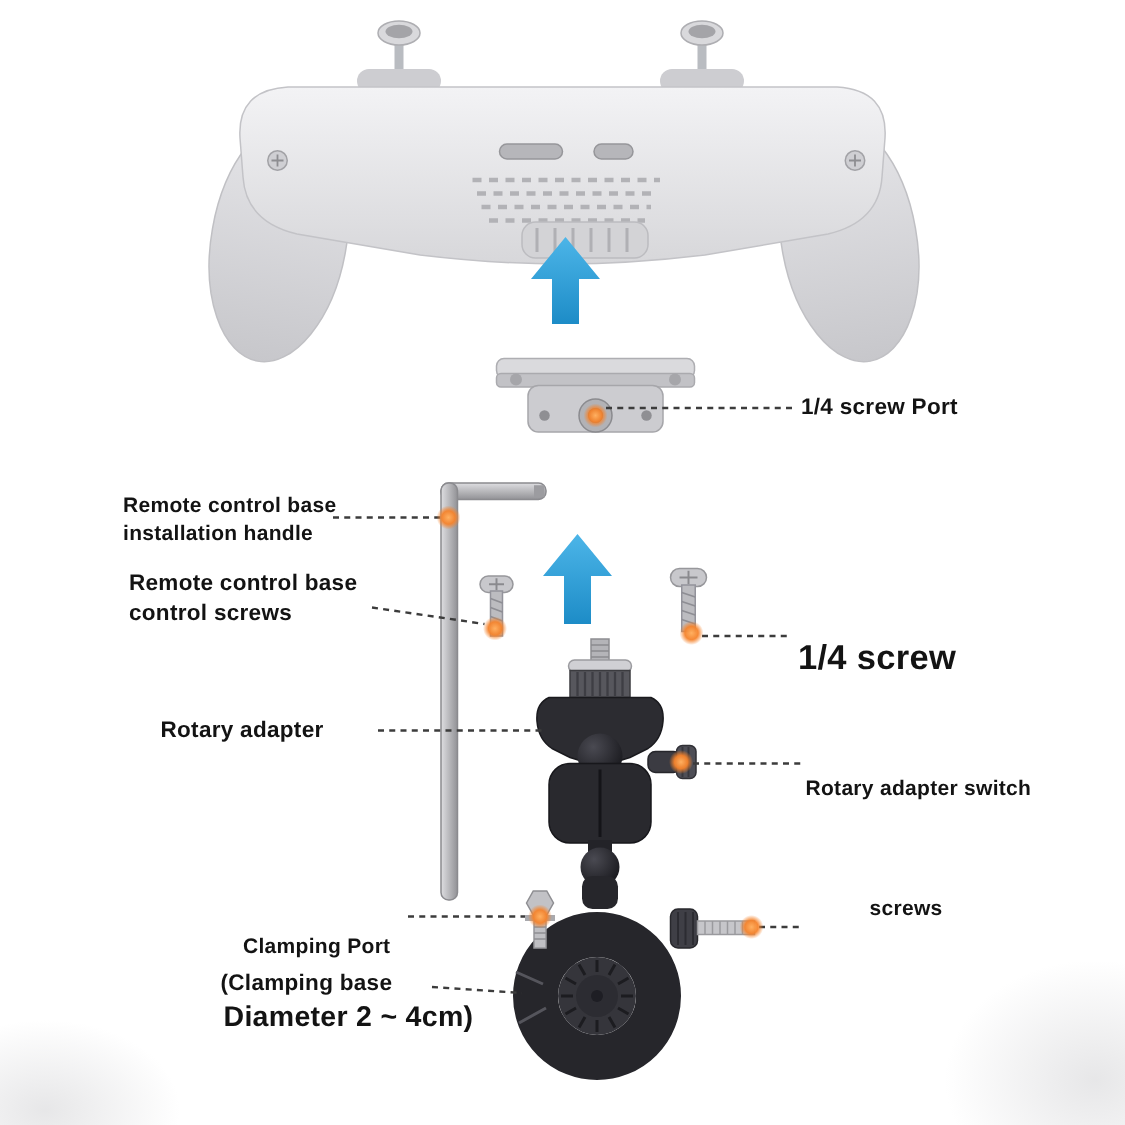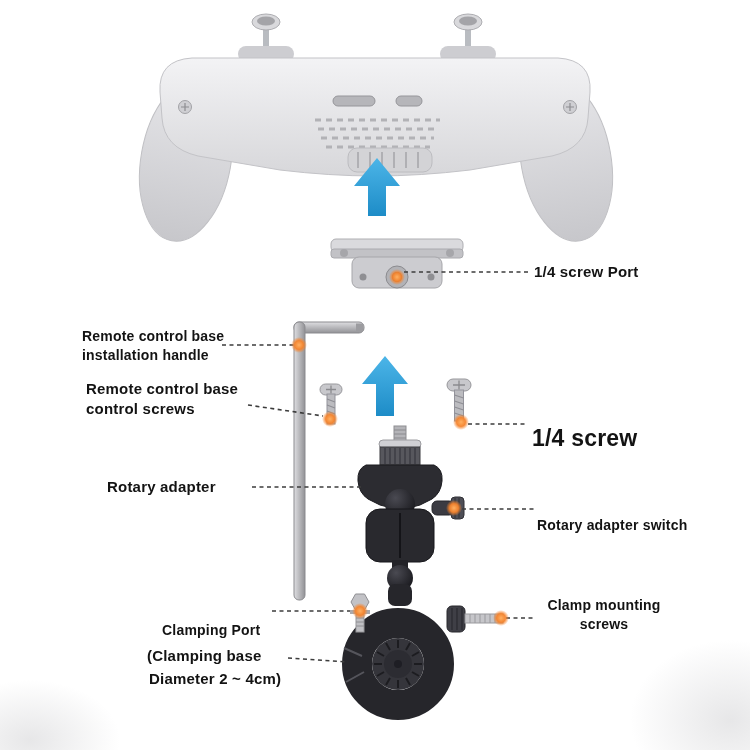--- a/index.html
+++ b/index.html
@@ -15,21 +15,21 @@
     position:absolute;
     font-weight:bold;
     color:#131313;
     white-space:nowrap;
     letter-spacing:.2px;
   }
   .lbl span{display:block;}
   .lbl-sm{font-size:14px;line-height:19px;}
   .lbl-md{font-size:15px;line-height:20px;}
   .lbl-lg{font-size:23px;line-height:26px;}
-  .lbl-xl{font-size:15px;line-height:22px;}
+  .lbl-xl{font-size:19px;line-height:22px;}
   .center{text-align:center;}
 </style>
 </head>
 <body>
 
 <div class="stage">
 
   <svg width="750" height="750" viewBox="0 0 750 750">
     <defs>
       <linearGradient id="gBody" x1="0" y1="0" x2="0" y2="1">
@@ -237,21 +237,20 @@
 
   <div class="lbl lbl-lg" style="left:532px;top:384px;margin-top:41px;">1/4 screw</div>
 
   <div class="lbl lbl-md" style="left:107px;top:477px;">Rotary adapter</div>
 
   <div class="lbl lbl-sm" style="left:537px;top:516px;">Rotary adapter switch</div>
 
   <div class="lbl lbl-sm" style="left:162px;top:621px;">Clamping Port</div>
 
   <div class="lbl lbl-sm center" style="left:538px;top:596px;width:132px;">
-    <span>Clamp mounting</span>
     <span>screws</span>
   </div>
 
   <div class="lbl lbl-md" style="left:147px;top:646px;">(Clamping base</div>
 
   <div class="lbl lbl-xl" style="left:149px;top:668px;">Diameter 2 ~ 4cm)</div>
 
 </div>
 
 </body></html>

